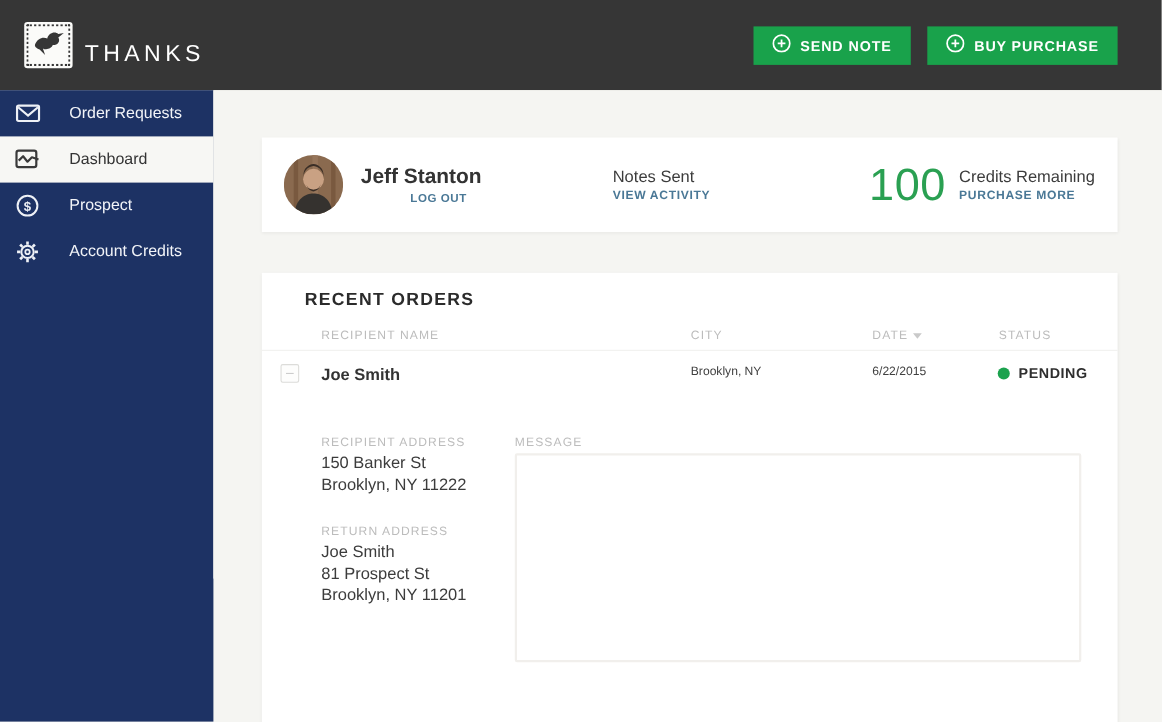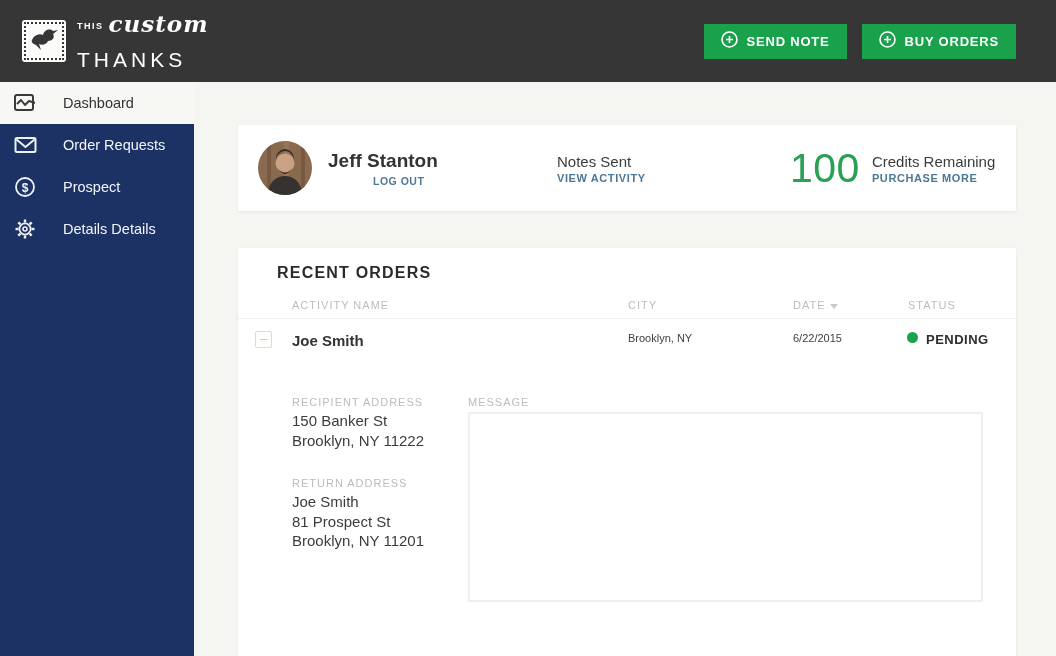--- a/index.html
+++ b/index.html
@@ -69,21 +69,21 @@
     border-top:5px solid #c9c9c9; vertical-align:middle; }
   .order-row { position:absolute; left:0; top:70px; width:778px; height:42px;
     border-top:1px solid #f1f1ef; cursor:pointer; }
   .checkbox { position:absolute; left:17px; top:12px; width:17px; height:17px;
     border:1px solid #dcdcd9; border-radius:2px; background:#fdfdfc; cursor:pointer; }
   .checkbox::after { content:""; position:absolute; left:4px; top:7px; width:7px;
     height:1px; background:#ccc; }
   .cell { position:absolute; top:13px; font-size:11px; color:#404040; }
   .cell-name { left:54px; font-size:15px; font-weight:bold; color:#333; }
   .cell-city { left:390px; } .cell-date { left:555px; }
-  .cell-status { left:669px; display:flex; gap:8px;
+  .cell-status { left:669px; display:flex; align-items:center; gap:8px;
     font-size:13px; font-weight:bold; letter-spacing:.5px; color:#2e2e2e; }
   .status-dot { width:11px; height:11px; border-radius:50%; background:#1ba24e; }
 
   
   .detail-label { position:absolute; font-size:11px; letter-spacing:1px; color:#bcbcbc; }
   .addr { position:absolute; font-size:15px; color:#3c3c3c; line-height:19.5px; }
   .lbl-recipient-addr { left:54px; top:148px; }
   .addr-recipient { left:54px; top:163px; }
   .lbl-return-addr { left:54px; top:229px; }
   .addr-return { left:54px; top:244px; }
@@ -98,67 +98,63 @@
 <div class="topbar">
   <div class="logo">
     <div class="stamp">
       <span>
         <svg width="30" height="28" viewBox="0 0 30 28">
           <path fill="#363636" d="M3 15 C5 10, 10 8, 14 10 C15 5, 21 3, 24 6 L29 5 L24 9 C26 12, 24 16, 19 16 C18 19, 13 21, 10 19 L12 25 L7 20 C4 19, 2 17, 3 15 Z"></path>
         </svg>
       </span>
     </div>
     <div class="logo-text">
-      <div class="logo-line1">
-        <span class="logo-this">THIS</span>
-        <span class="logo-custom">custom</span>
-      </div>
       <div class="logo-thanks">THANKS</div>
     </div>
   </div>
   <div class="topbar-buttons">
     <button class="green-btn">
       <span>
         <svg width="17" height="17" viewBox="0 0 17 17">
             <circle cx="8.5" cy="8.5" r="7.5" fill="none" stroke="#fff" stroke-width="1.6"></circle>
             <path d="M8.5 5v7M5 8.5h7" stroke="#fff" stroke-width="1.6"></path>
           </svg>
       </span>
       <span>SEND NOTE</span>
     </button>
     <button class="green-btn">
       <span>
         <svg width="17" height="17" viewBox="0 0 17 17">
             <circle cx="8.5" cy="8.5" r="7.5" fill="none" stroke="#fff" stroke-width="1.6"></circle>
             <path d="M8.5 5v7M5 8.5h7" stroke="#fff" stroke-width="1.6"></path>
           </svg>
       </span>
-      <span>BUY ORDERS</span>
+      <span>BUY PURCHASE</span>
     </button>
   </div>
 </div>
 
 <nav class="sidebar">
+  <div class="side-item">
+    <span class="side-icon">
+      <svg width="23" height="18" viewBox="0 0 23 18">
+          <rect x="1.5" y="2" width="20" height="14" rx="1.5" fill="none" stroke="#eef1f6" stroke-width="2"></rect>
+          <path d="M2.5 3.5 L11.5 11 L20.5 3.5" fill="none" stroke="#eef1f6" stroke-width="2"></path>
+        </svg>
+    </span>
+    <span>Order Requests</span>
+  </div>
   <div class="side-item active">
     <span class="side-icon">
       <svg width="24" height="22" viewBox="0 0 24 22">
           <rect x="2" y="3" width="18" height="15" rx="2" fill="none" stroke="#3a3a3a" stroke-width="2"></rect>
           <path d="M4 12 L8 8 L12 13 L16 9 L22 11" fill="none" stroke="#3a3a3a" stroke-width="2" stroke-linejoin="round"></path>
         </svg>
     </span>
     <span>Dashboard</span>
-  </div>
-  <div class="side-item">
-    <span class="side-icon">
-      <svg width="23" height="18" viewBox="0 0 23 18">
-          <rect x="1.5" y="2" width="20" height="14" rx="1.5" fill="none" stroke="#eef1f6" stroke-width="2"></rect>
-          <path d="M2.5 3.5 L11.5 11 L20.5 3.5" fill="none" stroke="#eef1f6" stroke-width="2"></path>
-        </svg>
-    </span>
-    <span>Order Requests</span>
   </div>
   <div class="side-item">
     <span class="side-icon">
       <svg width="22" height="22" viewBox="0 0 22 22">
           <circle cx="11" cy="11" r="9" fill="none" stroke="#eef1f6" stroke-width="1.8"></circle>
           <text x="11" y="15.5" text-anchor="middle" font-size="12" font-family="Liberation Sans, sans-serif" font-weight="bold" fill="#eef1f6">$</text>
         </svg>
     </span>
     <span>Prospect</span>
   </div>
@@ -172,21 +168,21 @@
             <line x1="17.5" y1="11" x2="20.5" y2="11"></line>
           <line x1="4.3" y1="4.3" x2="6.4" y2="6.4"></line>
             <line x1="15.6" y1="15.6" x2="17.7" y2="17.7"></line>
           <line x1="4.3" y1="17.7" x2="6.4" y2="15.6"></line>
             <line x1="15.6" y1="6.4" x2="17.7" y2="4.3"></line>
         </g>
         <circle cx="11" cy="11" r="5.6" fill="#1d3264" stroke="#eef1f6" stroke-width="1.8"></circle>
         <circle cx="11" cy="11" r="2" fill="none" stroke="#eef1f6" stroke-width="1.6"></circle>
       </svg>
     </span>
-    <span>Details Details</span>
+    <span>Account Credits</span>
   </div>
 </nav>
 
 <main class="main">
 
   <section class="card user-card">
     <div class="avatar">
       <svg width="54" height="54" viewBox="0 0 54 54">
         <rect width="54" height="54" fill="#8a6a4f"></rect>
         <rect x="9" width="4" height="54" fill="#79593f"></rect>
@@ -213,21 +209,21 @@
       <span>
         <div class="stat-label">Credits Remaining</div>
         <div class="stat-link">PURCHASE MORE</div>
       </span>
     </div>
   </section>
 
   <section class="card orders-card">
     <h2 class="orders-title">RECENT ORDERS</h2>
 
-    <div class="col-head col-recipient">ACTIVITY NAME</div>
+    <div class="col-head col-recipient">RECIPIENT NAME</div>
     <div class="col-head col-city">CITY</div>
     <div class="col-head col-date">
       <span>DATE</span><span class="caret-down"></span>
     </div>
     <div class="col-head col-status">STATUS</div>
 
     <div class="order-row">
       <span class="checkbox"></span>
       <span class="cell cell-name">Joe Smith</span>
       <span class="cell cell-city">Brooklyn, NY</span>

